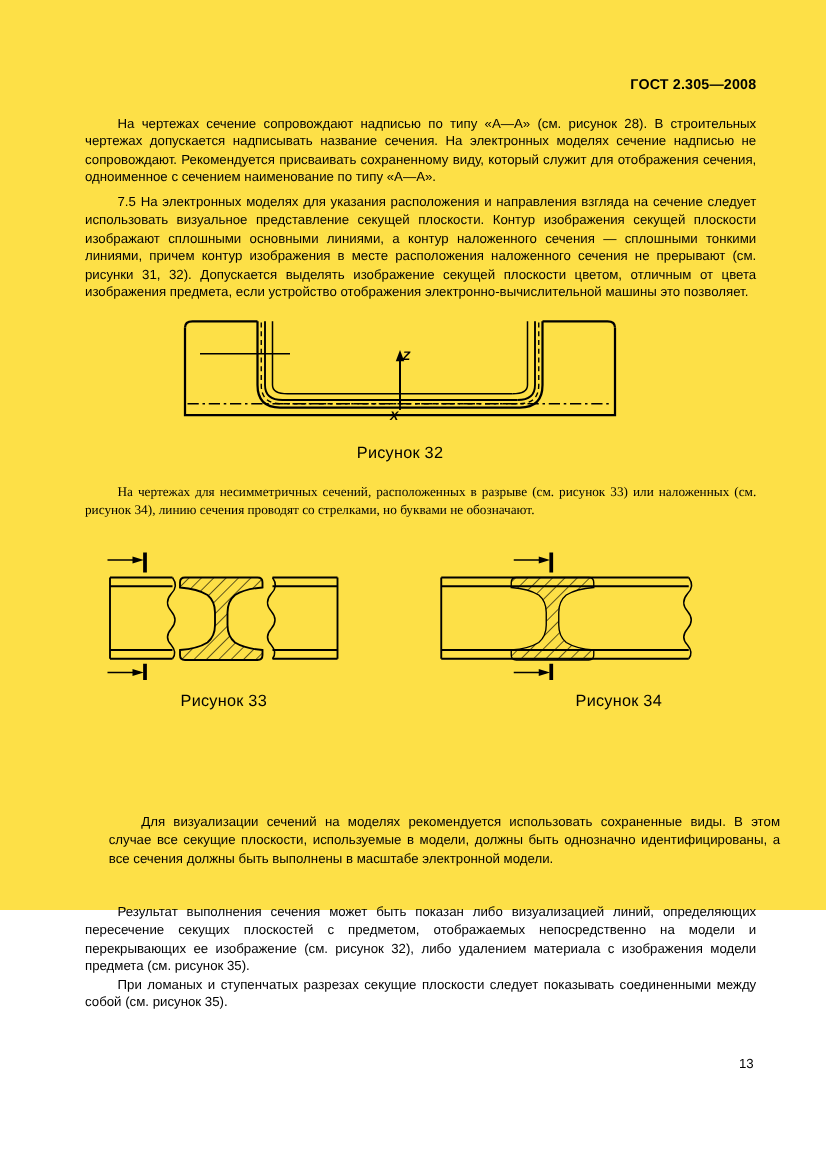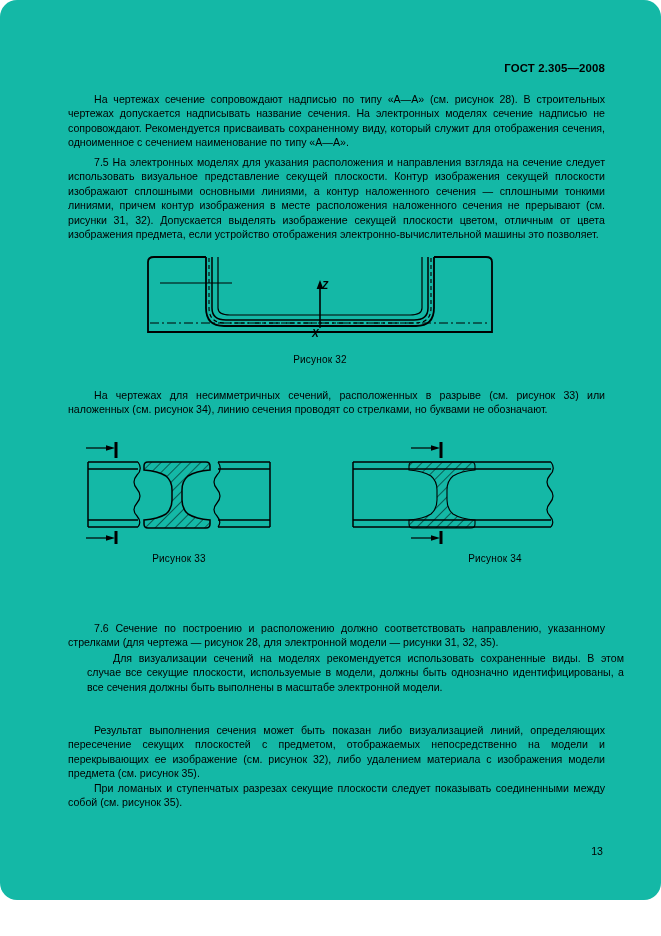--- a/index.html
+++ b/index.html
@@ -12,23 +12,22 @@
     height: 936px;
     position: relative;
     font-family: "Liberation Sans", sans-serif;
     color: #000000;
     overflow: hidden;
   }
   .page {
     position: absolute;
     left: 0; top: 0;
     width: 661px;
-    height: 900px;
-    background: #14b8a6;
-    border-radius: 17px;
+    height: 728px;
+    background: #fde047;
   }
 
   
   .header {
     position: absolute;
     top: 62px;
     right: 56px;
     font-size: 11.4px;
     font-weight: bold;
     letter-spacing: 0.15px;
@@ -45,21 +44,21 @@
     margin: 0;
     font-size: 10.6px;
     line-height: 14.45px;
     text-align: justify;
     text-indent: 26px;
     hyphens: manual;
   }
 
   
   .cap {
-    font-size: 10px;
+    font-size: 13px;
     text-align: center;
     letter-spacing: 0.2px;
     white-space: nowrap;
   }
 
   
   .fig { position: absolute; }
   .fig svg { display: block; }
 
   
@@ -67,21 +66,21 @@
     position: absolute;
     right: 58px;
     top: 845px;
     font-size: 10.6px;
     text-align: center;
   }
 
   
   #block1 { top: 92px; }
   #block2 { top: 155px; }
-  #block3 { top: 388px; }
+  #block3 { top: 388px; font-family: Liberation Serif, serif; }
   #block4 { top: 592px; }
   #block5 { top: 621px; }
   #block6 { top: 651px; margin-left: 19px; }
   #block7 { top: 694px; }
   #block8 { top: 723px; }
   #block9 { top: 781px; }
 </style>
 </head>
 <body>
 
@@ -263,23 +262,20 @@
     </svg>
   </div>
 
   <div style="position:absolute; left:68px; top:553px; width:537px; display:flex;">
     <div class="cap" style="width:222px; text-align:center;">Рисунок 33</div>
     <div class="cap" style="width:95px;"></div>
     <div class="cap" style="width:220px; text-align:center;">Рисунок 34</div>
   </div>
 
 
-  <div class="col" id="block5">
-    <p class="t">7.6  Сечение по построению и расположению должно соответствовать направлению, указанному стрелками (для чертежа — рисунок 28, для электронной модели — рисунки 31, 32, 35).</p>
-  </div>
 
   <div class="col" id="block6">
     <p class="t">Для визуализации сечений на моделях рекомендуется использовать сохраненные виды. В этом случае все секущие плоскости, используемые в модели, должны быть однозначно идентифицированы, а все сечения должны быть выполнены в масштабе электронной модели.</p>
   </div>
 
 
   <div class="col" id="block8">
     <p class="t">Результат выполнения сечения может быть показан либо визуализацией линий, определяющих пересечение секущих плоскостей с предметом, отображаемых непосредственно на модели и перекрывающих ее изображение (см. рисунок 32), либо удалением материала с изображения модели предмета (см. рисунок 35).</p>
   </div>
 

